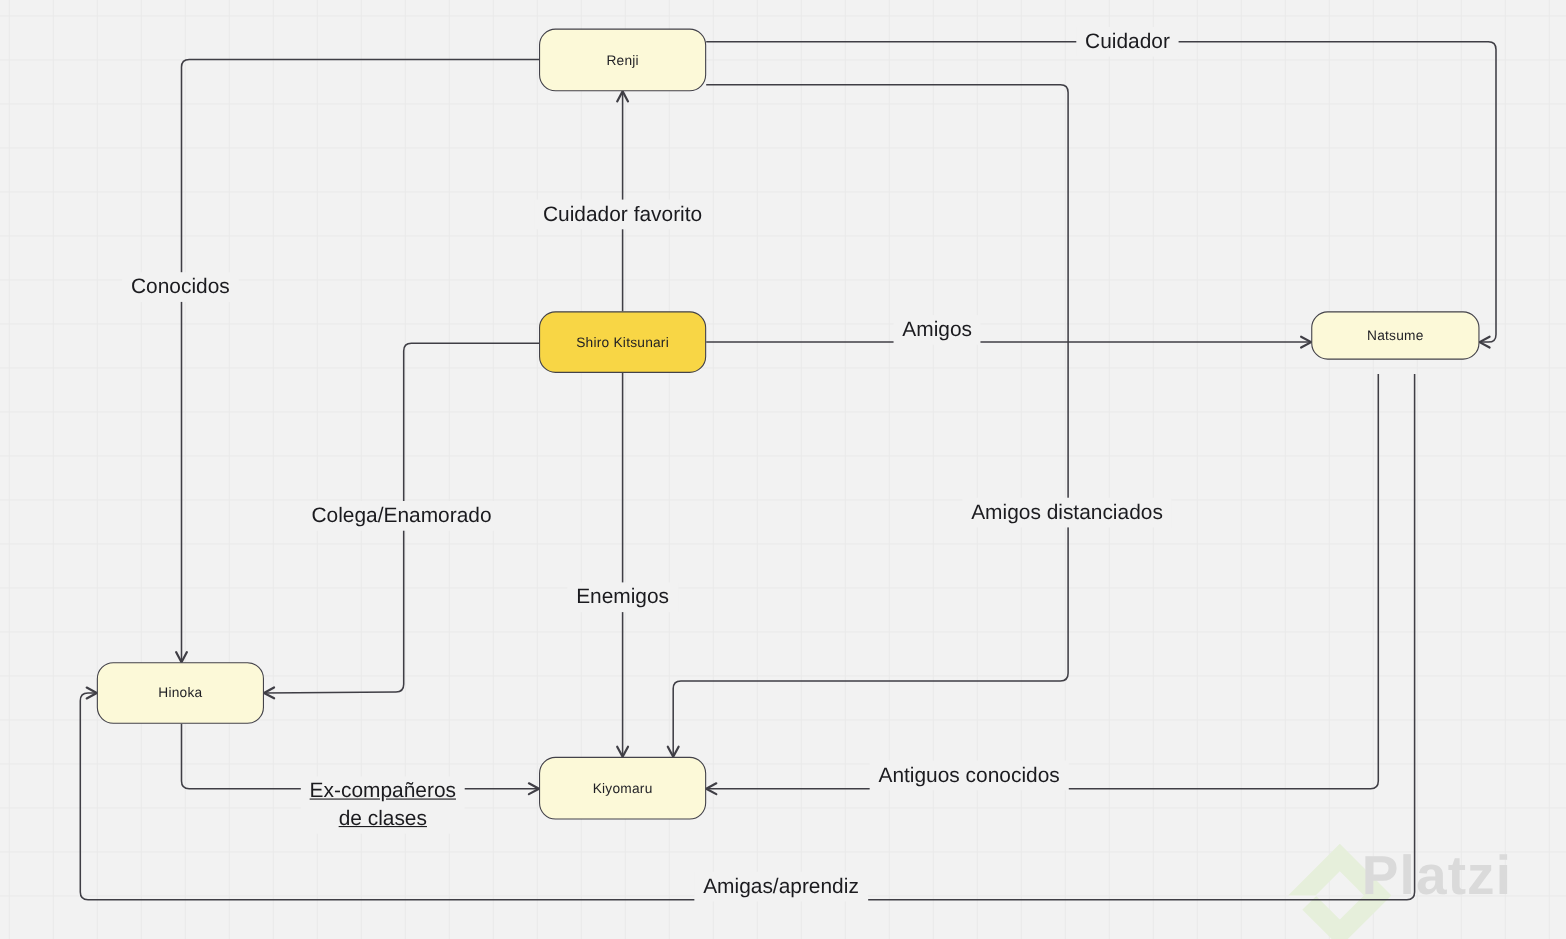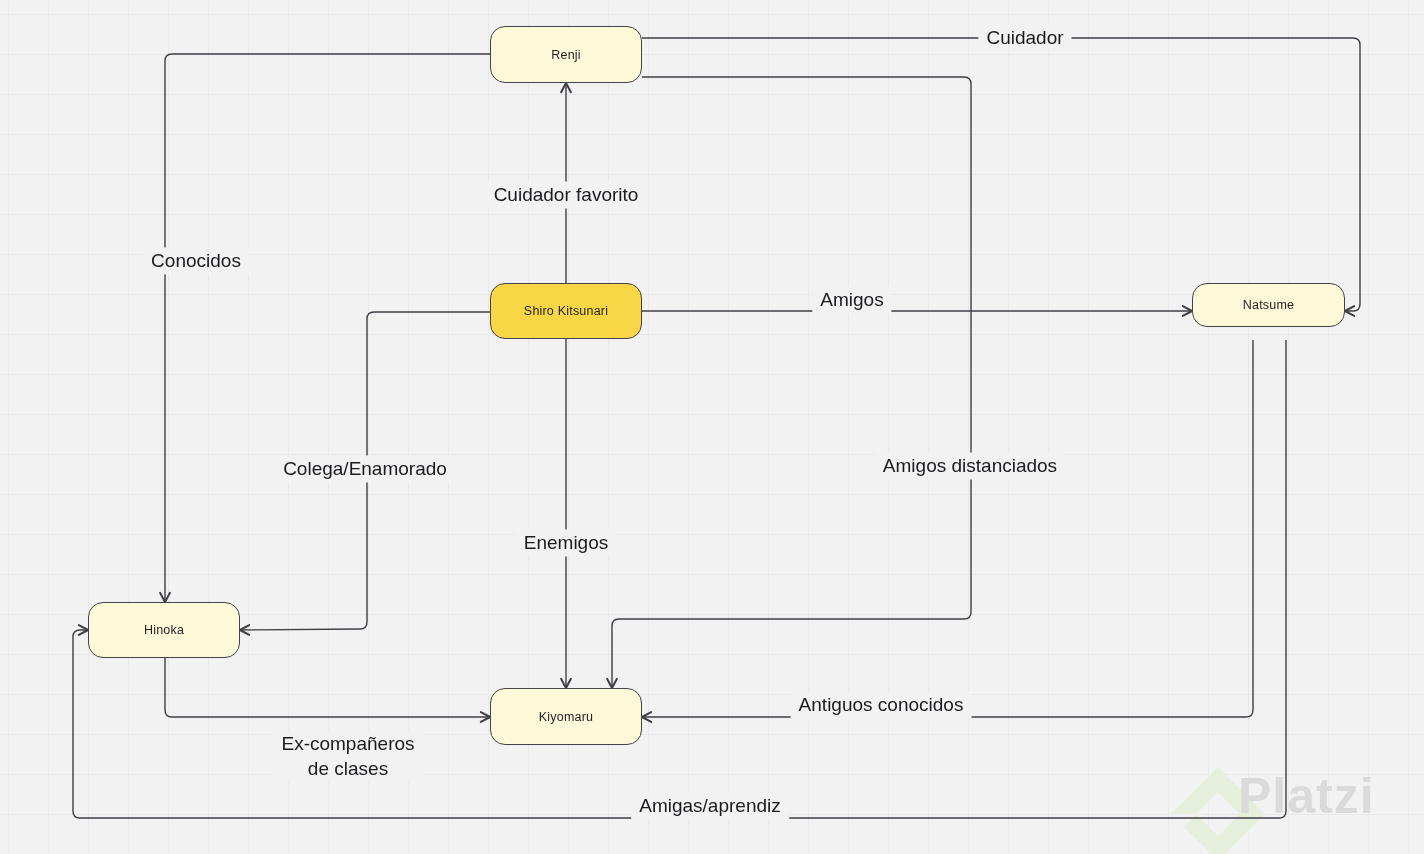--- a/index.html
+++ b/index.html
@@ -86,24 +86,24 @@
       </div>
       <div class="node" style="left: 88px; top: 602px; width: 152px; height: 56px; background: rgb(252, 249, 216);">
         <span>Hinoka</span>
       </div>
       <div class="node" style="left: 490px; top: 688px; width: 152px; height: 57px; background: rgb(252, 249, 216);">
         <span>Kiyomaru</span>
       </div>
     </div>
   <div class="layer" id="labels-layer">
       <div class="edge-label" style="left: 566px; top: 195px;">Cuidador favorito</div>
-      <div class="edge-label" style="left: 164px; top: 261px; margin-left: 32px;">Conocidos</div>
+      <div class="edge-label" style="left: 164px; top: 261px;">Conocidos</div>
       <div class="edge-label" style="left: 1025px; top: 38px; text-align: center;">Cuidador</div>
       <div class="edge-label" style="left: 852px; top: 300px;">Amigos</div>
       <div class="edge-label" style="left: 365px; top: 469px;">Colega/Enamorado</div>
       <div class="edge-label" style="left: 566px; top: 543px;">Enemigos</div>
       <div class="edge-label" style="left: 970px; top: 466px;">Amigos distanciados</div>
-      <div class="edge-label" style="left: 348px; top: 756px;">Ex-compañeros
+      <div class="edge-label" style="left: 348px; top: 732px; text-decoration: underline;">Ex-compañeros
 de clases</div>
       <div class="edge-label" style="left: 881px; top: 705px;">Antiguos conocidos</div>
       <div class="edge-label" style="left: 710px; top: 806px;">Amigas/aprendiz</div>
     </div>
 </div>
 
 </body></html>

